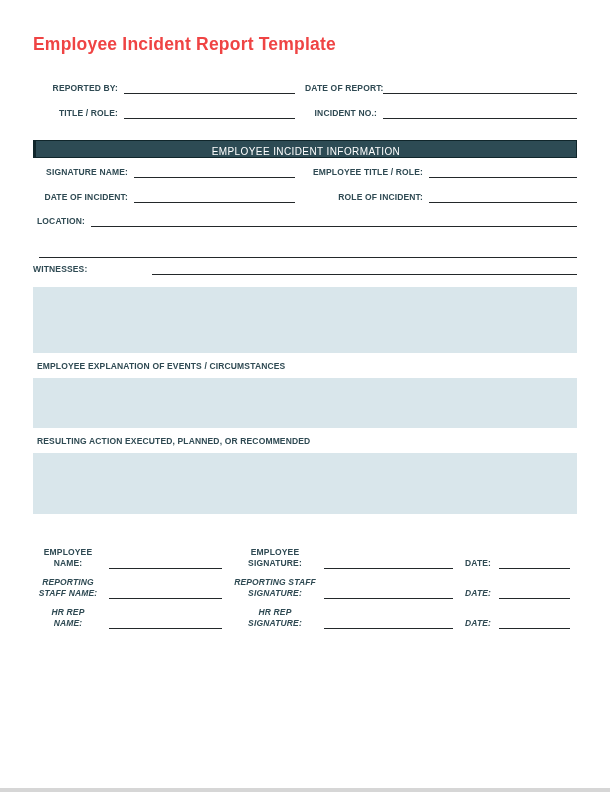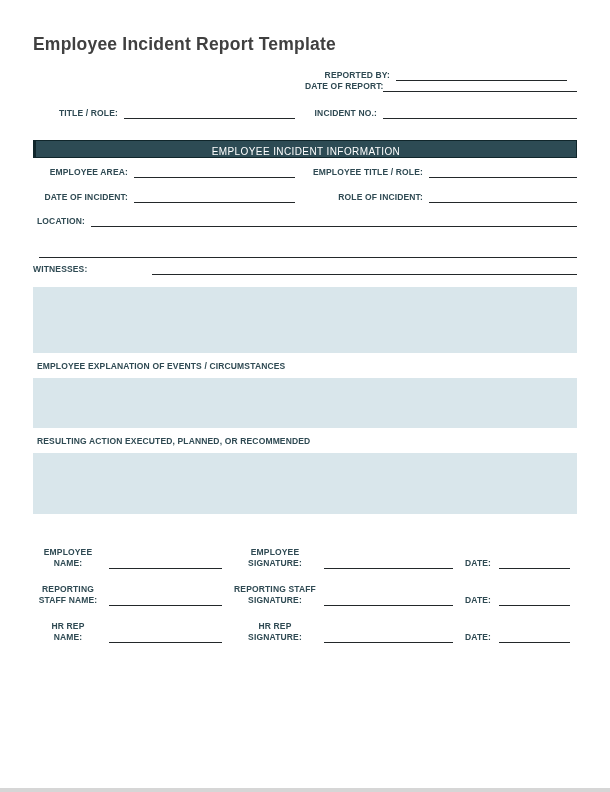--- a/index.html
+++ b/index.html
@@ -7,21 +7,21 @@
   .page {
     position:relative;
     width:610px; height:792px;
     background:#ffffff;
     font-family:"Liberation Sans", sans-serif;
     overflow:hidden;
   }
   .content { padding:34px 33px 0 33px; }
 
   .doc-title {
-    font-size:17.5px; font-weight:bold; color:#404040;
+    font-size:17.5px; font-weight:bold; color:#ef4444;
     line-height:20px; letter-spacing:0.2px;
   }
 
   .lbl {
     font-size:8.5px; font-weight:bold; color:#2f4a53;
     letter-spacing:0.15px; line-height:11px; white-space:nowrap;
   }
   .line {
     flex:1; height:0; border-bottom:1.4px solid #23282a; margin-left:6px;
   }
@@ -29,21 +29,21 @@
 
   
   .frow { display:flex; align-items:flex-end; }
   .fcell { display:flex; align-items:flex-end; }
   .fcell .lbl { text-align:right; }
   .cell-l { width:262px; margin-right:10px; }
   .cell-r { width:272px; }
   .w85  { width:85px; }  .w72 { width:72px; }
   .w95  { width:95px; }  .w118{ width:118px; }
 
-  .row-a1 { height:24px; margin-top:16px;flex-direction:column; }
+  .row-a1 { height:24px; margin-top:16px; }
   .row-a2 { height:24px; margin-top:1px; }
 
   .bar {
     margin-top:21px; height:18px;
     background:#2d4b54;
     border:1px solid #10262b; border-left-width:3px;
     text-align:center;
   }
   .bar span {
     font-size:10px; font-weight:normal; color:#ffffff;
@@ -68,21 +68,21 @@
   .fill-box {
     width:544px; background:#d9e6eb;
   }
   .box1 { height:66px; margin-top:12px; }
   .box2 { height:50px; margin-top:6px; }
   .box3 { height:61px; margin-top:6px; }
 
   
   .sig-row { display:flex; align-items:flex-end; height:24px; }
   .sig-row.first { margin-top:31px; }
-  .sig-row + .sig-row { margin-top:13px; }
+  .sig-row + .sig-row { margin-top:6px;font-style:italic; }
   .sig-cell { display:flex; align-items:flex-end; }
   .sig-cell .lbl { text-align:center; }
   .sig-cell .lbl span { display:block; }
   .sig-name { width:189px; margin-right:10px; }
   .sig-name .lbl { width:70px; }
   .sig-sig  { width:221px; margin-right:10px; }
   .sig-sig .lbl { width:86px; }
   .sig-date { width:107px; }
   .sig-date .lbl { width:30px; }
 
@@ -120,21 +120,21 @@
         <div class="line"></div>
       </div>
     </div>
 
     <div class="bar">
       <span>EMPLOYEE INCIDENT INFORMATION</span>
     </div>
 
     <div class="frow row-b1">
       <div class="fcell cell-l">
-        <div class="lbl w95">EMPLOYEE AREA:</div>
+        <div class="lbl w95">SIGNATURE NAME:</div>
         <div class="line"></div>
       </div>
       <div class="fcell cell-r">
         <div class="lbl w118">EMPLOYEE TITLE / ROLE:</div>
         <div class="line"></div>
       </div>
     </div>
 
     <div class="frow row-b2">
       <div class="fcell cell-l">

